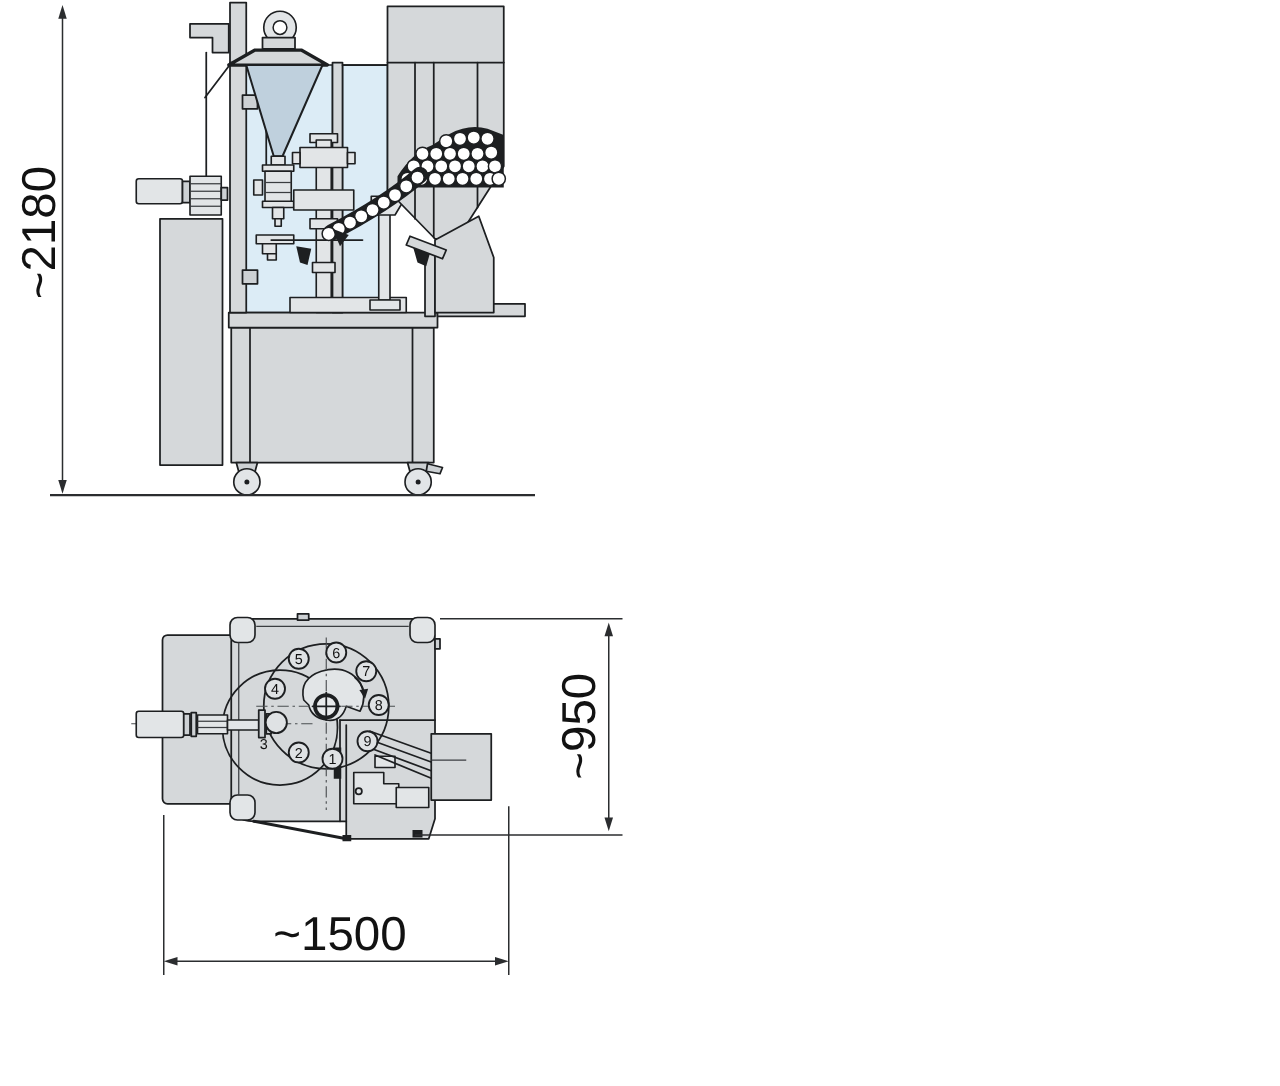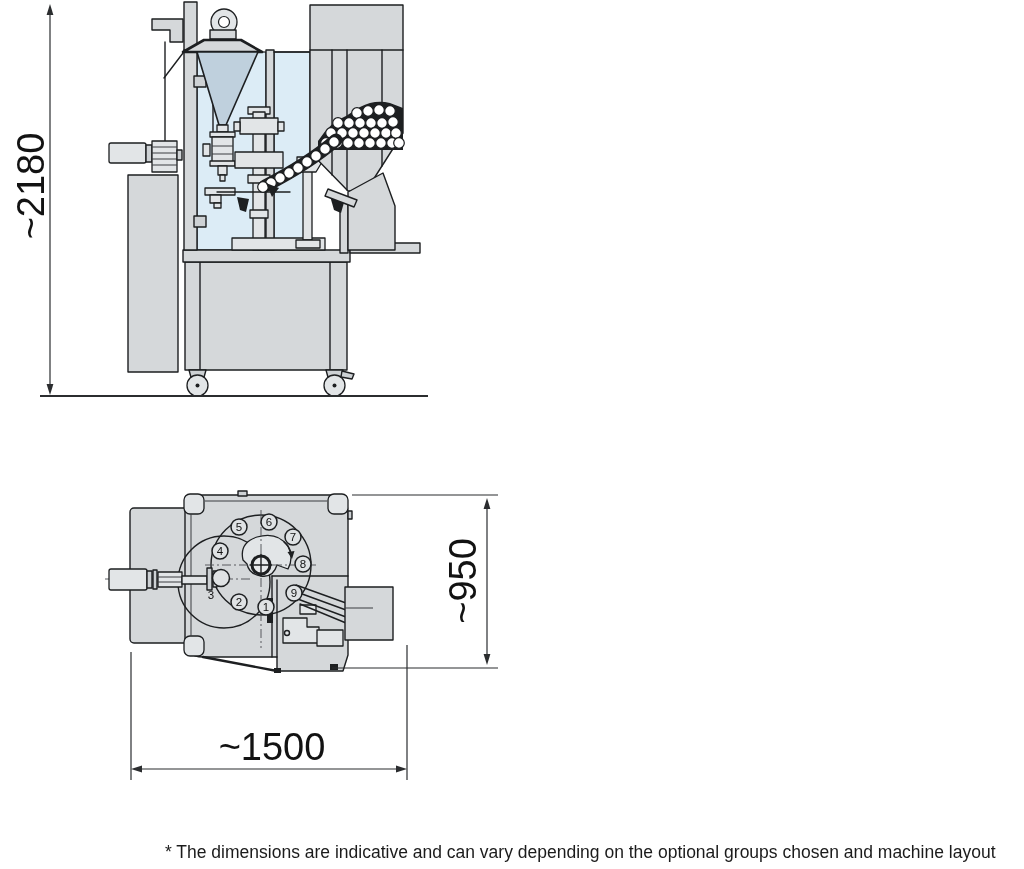--- a/index.html
+++ b/index.html
@@ -306,14 +306,13 @@
       <line class="dim" x1="131" y1="652" x2="131" y2="780"></line>
       <line class="dim" x1="407" y1="645" x2="407" y2="780"></line>
       <line class="dim" x1="138" y1="769" x2="400" y2="769"></line>
       <path class="dimhead" d="M131,769 L142,765.6 L142,772.4 Z"></path>
       <path class="dimhead" d="M407,769 L396,765.6 L396,772.4 Z"></path>
       <text class="dimtext" text-anchor="middle" x="272" y="760">~1500</text>
     </g>
   </g>
 </svg>
 
-<div id="footnote">* The dimensions are indicative and can vary depending on the optional groups chosen and machine layout</div>
 </div>
 
 </body></html>

